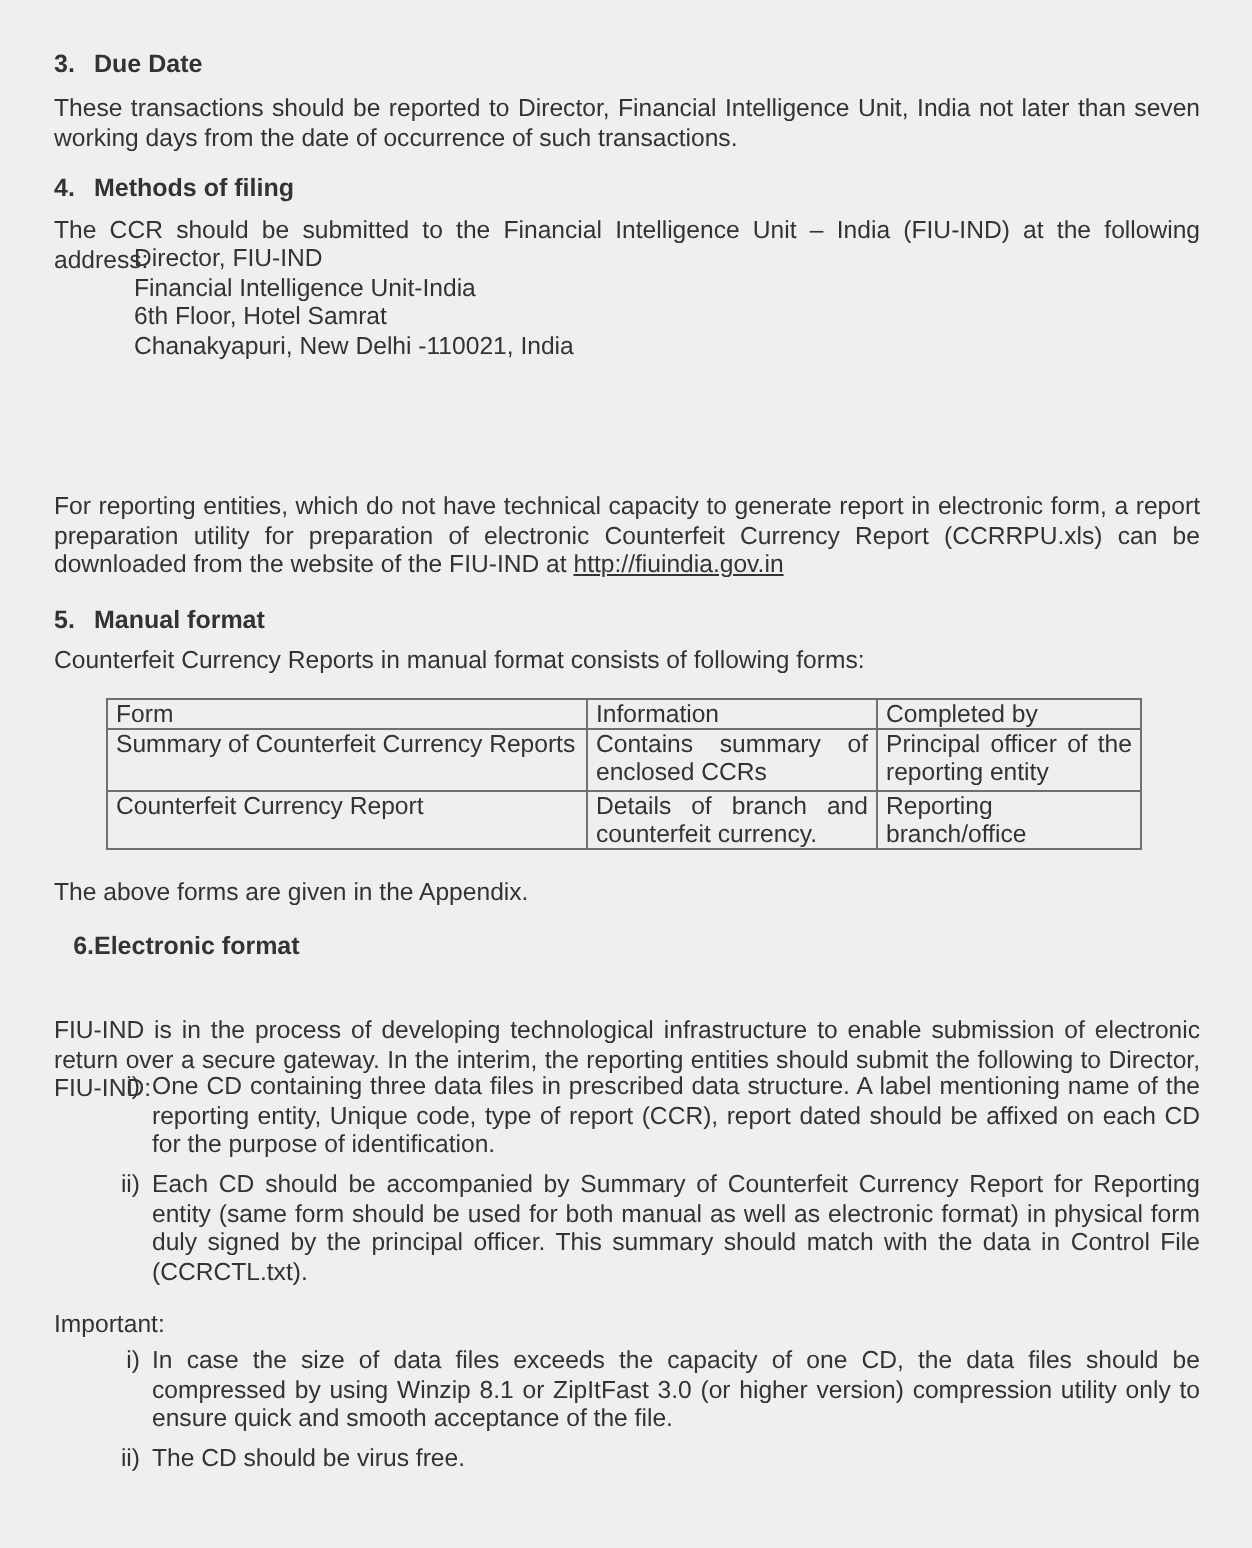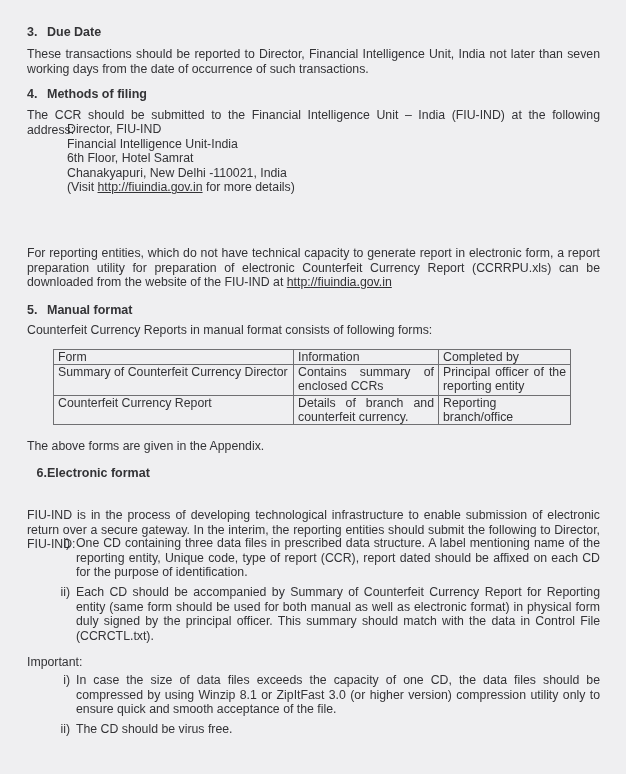--- a/index.html
+++ b/index.html
@@ -47,39 +47,38 @@
 
   <div class="abs h" style="top:87px;">
     <span class="num">4.</span><span>Methods of filing</span>
   </div>
   <div class="abs p" style="top:108px;">The CCR should be submitted to the Financial Intelligence Unit – India (FIU-IND) at the following address:</div>
   <div class="abs addr" style="top:122px;">
     <div>Director, FIU-IND</div>
     <div>Financial Intelligence Unit-India</div>
     <div>6th Floor, Hotel Samrat</div>
     <div>Chanakyapuri, New Delhi -110021, India</div>
-    <div><span>(Visit </span><a class="link">http://fiuindia.gov.in</a><span> for more details)</span></div>
   </div>
 
   <div class="abs p" style="top:246px;"><span>For reporting entities, which do not have technical capacity to generate report in electronic form, a report preparation utility for preparation of electronic Counterfeit Currency Report (CCRRPU.xls) can be downloaded from the website of the FIU-IND at </span><a class="link">http://fiuindia.gov.in</a></div>
 
   <div class="abs h" style="top:303px;">
     <span class="num">5.</span><span>Manual format</span>
   </div>
   <div class="abs p" style="top:323px;">Counterfeit Currency Reports in manual format consists of following forms:</div>
 
   <table class="forms">
     <tbody>
         <tr class="hdr">
       <td class="c1">Form</td>
       <td class="c2">Information</td>
       <td>Completed by</td>
     </tr>
     <tr class="r1">
-      <td class="c1">Summary of Counterfeit Currency Director</td>
+      <td class="c1">Summary of Counterfeit Currency Reports</td>
       <td class="c2">Contains summary of enclosed CCRs</td>
       <td>Principal officer of the reporting entity</td>
     </tr>
     <tr class="r2">
       <td class="c1">Counterfeit Currency Report</td>
       <td class="c2">Details of branch and counterfeit currency.</td>
       <td>Reporting branch/office</td>
     </tr>
   </tbody>
     </table>

